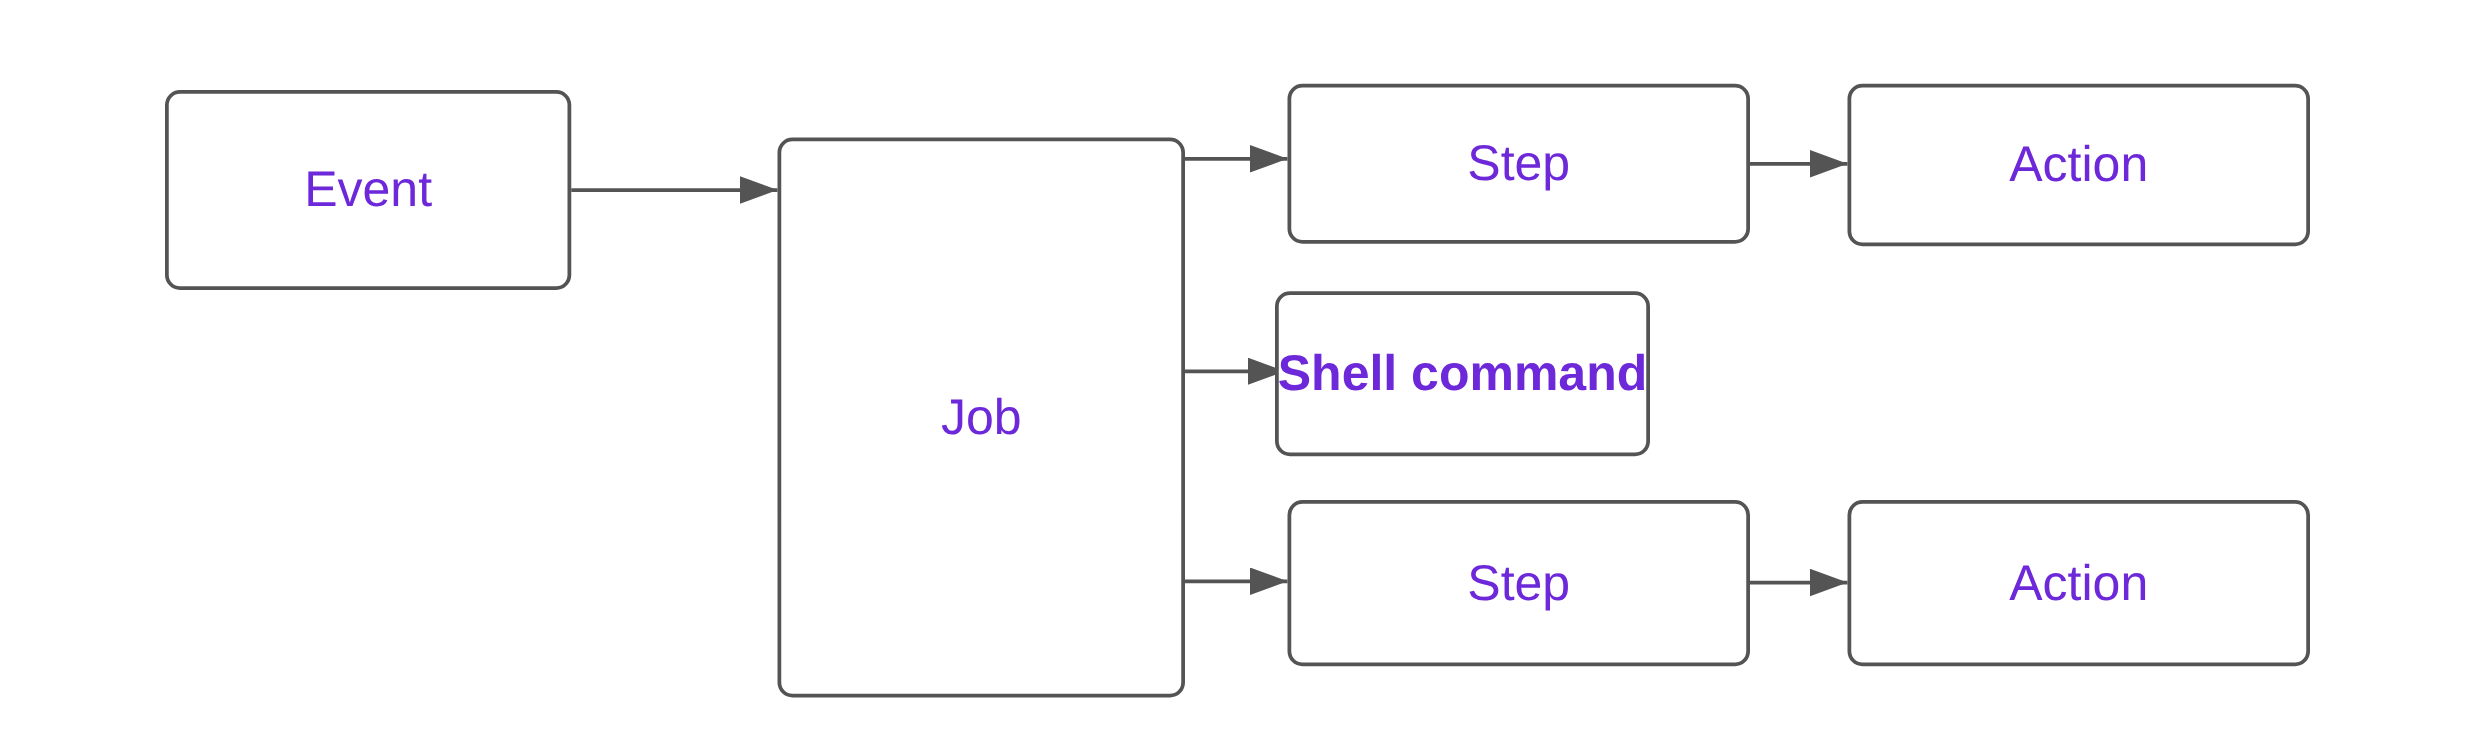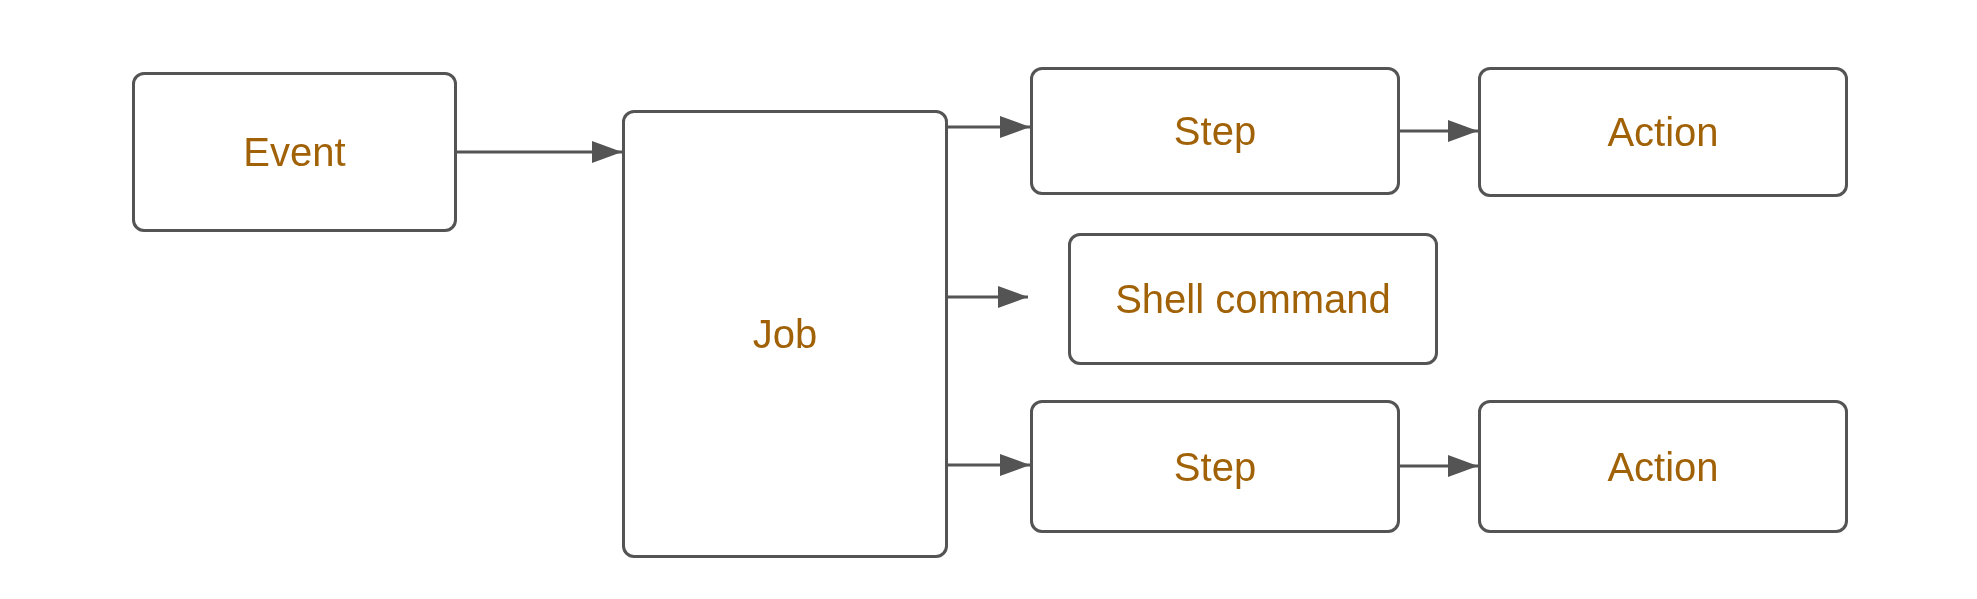--- a/index.html
+++ b/index.html
@@ -29,29 +29,29 @@
     background: #ffffff;
     border: 3.5px solid #545454;
     border-radius: 12px;
     display: flex;
     align-items: center;
     justify-content: center;
   }
   .node-label {
     font-size: 40px;
     line-height: 1.2;
-    color: #a16207;
+    color: #6d28d9;
     white-space: nowrap;
   }
   
   .node-event        { left: 132px;  top: 72px;  width: 325px; height: 160px; }
   .node-job          { left: 622px;  top: 70px;  width: 326px; height: 448px; margin-top: 40px; }
   .node-step-top     { left: 1030px; top: 67px;  width: 370px; height: 128px; }
   .node-action-top   { left: 1478px; top: 67px;  width: 370px; height: 130px; }
-  .node-shell        { left: 1068px; top: 233px; width: 370px; height: 132px; }
+  .node-shell        { left: 1020px; top: 233px; width: 300px; height: 132px; font-weight: bold; }
   .node-step-bottom  { left: 1030px; top: 400px; width: 370px; height: 133px; }
   .node-action-bottom{ left: 1478px; top: 400px; width: 370px; height: 133px; }
 </style>
 </head>
 <body>
 
 <div class="canvas">
 
   <svg class="connectors" viewBox="0 0 1977 599" xmlns="http://www.w3.org/2000/svg">
     <defs>

